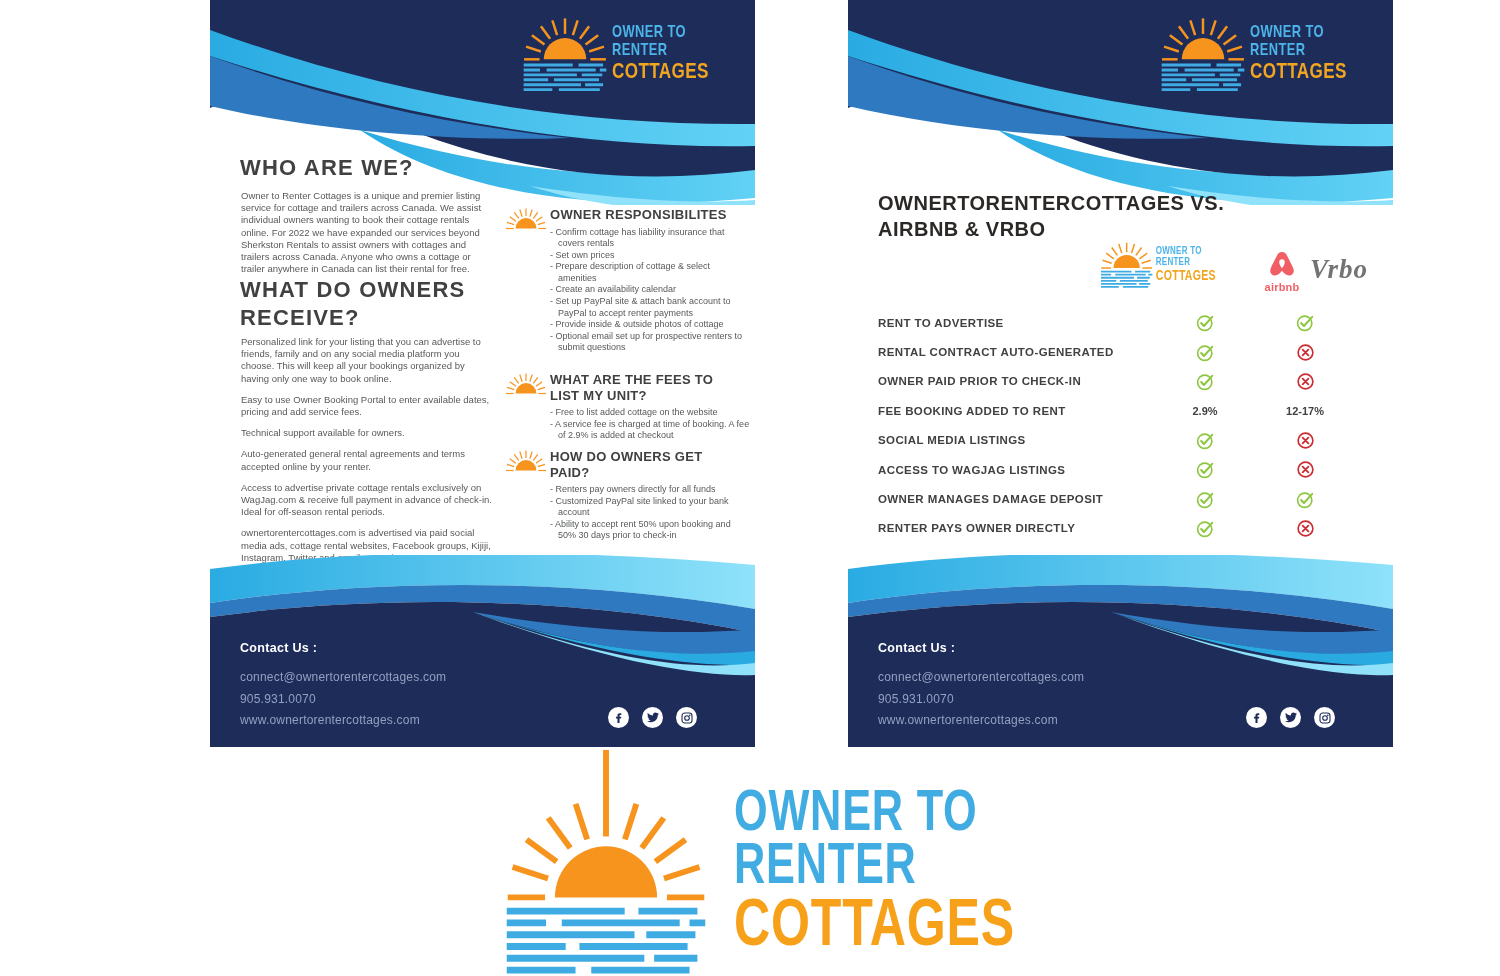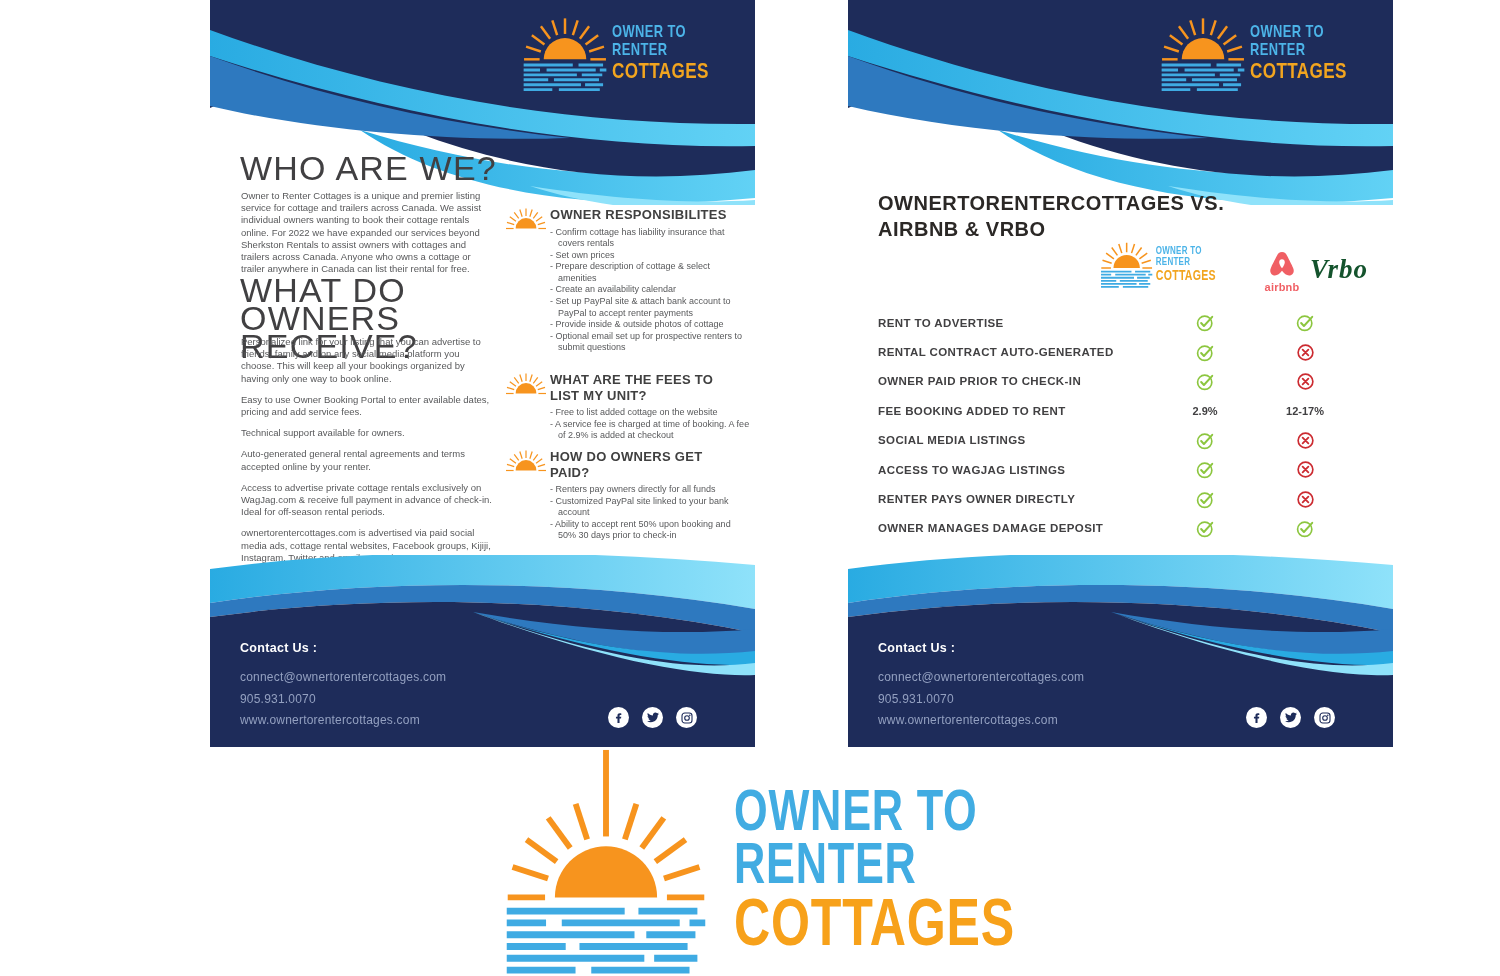--- a/index.html
+++ b/index.html
@@ -17,21 +17,21 @@
 
   
   .hdr-logo{position:absolute;left:312px;top:14px;width:210px;height:84px;display:flex;}
   .hdr-logo .sunbox{width:86px;height:80px;flex:0 0 auto;}
   .hdr-logo .ltext{margin-left:4px;padding-top:9px;}
   .cond{display:inline-block;transform:scaleX(.76);transform-origin:0 50%;white-space:nowrap;}
   .logo-l1,.logo-l2{color:#4cb4e8;font-weight:600;font-size:17px;line-height:17px;letter-spacing:.5px;}
   .logo-l3{color:#f2a51f;font-weight:700;font-size:22.5px;line-height:24px;letter-spacing:.5px;}
 
   
-  .h1{position:absolute;left:30px;color:#414042;font-weight:400;font-size:34px;letter-spacing:1.2px;line-height:28px;}
+  .h1{position:absolute;left:30px;color:#414042;font-weight:700;font-size:22px;letter-spacing:1.2px;line-height:28px;}
   .who-h{top:154px;}
   .recv-h{top:276px;width:270px;}
   .bodytext{position:absolute;color:#58595b;font-size:9.5px;line-height:12.2px;}
   .who-b{left:31px;top:190px;width:248px;}
   .recv-ps{left:31px;top:336px;width:252px;}
   .body-p{margin:0 0 9px 0;}
   .rcol-sec{position:absolute;left:295px;width:245px;padding-left:45px;box-sizing:border-box;}
   .sec-0{top:207px;}
   .sec-1{top:372px;}
   .sec-2{top:449px;}
@@ -39,21 +39,21 @@
   .sec-h{color:#404040;font-weight:700;font-size:13px;line-height:15.5px;letter-spacing:.3px;width:185px;margin-bottom:4px;}
   .li{color:#58595b;font-size:9px;line-height:11.6px;padding-left:8px;text-indent:-8px;}
   .li::before{content:"- ";}
 
   
   .vs-h{position:absolute;left:30px;top:190px;color:#2b2826;font-weight:700;font-size:20px;line-height:26px;letter-spacing:.5px;}
   .logo-sm-wrap{position:absolute;left:252px;top:240px;width:140px;height:64px;}
   .logo-sm{transform:scale(.62);transform-origin:0 0;}
   .airbnb{position:absolute;left:408px;top:250px;width:52px;text-align:center;color:#f05f64;}
   .airbnb .word{font-size:11px;font-weight:700;letter-spacing:.2px;margin-top:-1px;}
-  .vrbo{position:absolute;left:462px;top:254px;color:#14532d;font-family:"Liberation Serif",serif;font-style:italic;font-weight:700;font-size:27px;letter-spacing:1px;}
+  .vrbo{position:absolute;left:462px;top:254px;color:#737373;font-family:"Liberation Serif",serif;font-style:italic;font-weight:700;font-size:27px;letter-spacing:1px;}
   .comp-table{position:absolute;left:30px;top:308px;width:492px;}
   .comp-row{display:flex;align-items:center;height:29.4px;}
   .comp-label{width:277px;color:#414042;font-weight:600;font-size:11.5px;letter-spacing:.4px;}
   .comp-cell{width:100px;display:flex;justify-content:center;align-items:center;}
   .fee-text{color:#414042;font-weight:600;font-size:11px;}
 
   
   .contact-label{position:absolute;left:30px;top:641px;color:#ffffff;font-weight:700;font-size:12.5px;letter-spacing:.3px;}
   .contact-line{position:absolute;left:30px;color:#93a0c0;font-size:12px;letter-spacing:.2px;text-align:right;}
   .c-email{top:670px;}
@@ -398,46 +398,46 @@
           </svg>
         </span>
         <span class="comp-cell">
           <svg width="19" height="19" viewBox="0 0 24 24">
             <circle cx="12" cy="12" r="9.3" fill="none" stroke="#cc2b31" stroke-width="2.1"></circle>
             <path d="M8.4 8.4 L15.6 15.6 M15.6 8.4 L8.4 15.6" stroke="#cc2b31" stroke-width="2.3" stroke-linecap="round"></path>
           </svg>
         </span>
       </div>
       <div class="comp-row">
+        <span class="comp-label">OWNER MANAGES DAMAGE DEPOSIT</span>
+        <span class="comp-cell">
+          <svg width="19" height="19" viewBox="0 0 24 24">
+            <circle cx="11" cy="13" r="9" fill="none" stroke="#8cc63f" stroke-width="2.1"></circle>
+            <path d="M6.5 12.6 L10 16.4 L20.5 4.8" fill="none" stroke="#8cc63f" stroke-width="2.5" stroke-linecap="round" stroke-linejoin="round"></path>
+          </svg>
+        </span>
+        <span class="comp-cell">
+          <svg width="19" height="19" viewBox="0 0 24 24">
+            <circle cx="11" cy="13" r="9" fill="none" stroke="#8cc63f" stroke-width="2.1"></circle>
+            <path d="M6.5 12.6 L10 16.4 L20.5 4.8" fill="none" stroke="#8cc63f" stroke-width="2.5" stroke-linecap="round" stroke-linejoin="round"></path>
+          </svg>
+        </span>
+      </div>
+      <div class="comp-row">
         <span class="comp-label">RENTER PAYS OWNER DIRECTLY</span>
         <span class="comp-cell">
           <svg width="19" height="19" viewBox="0 0 24 24">
             <circle cx="11" cy="13" r="9" fill="none" stroke="#8cc63f" stroke-width="2.1"></circle>
             <path d="M6.5 12.6 L10 16.4 L20.5 4.8" fill="none" stroke="#8cc63f" stroke-width="2.5" stroke-linecap="round" stroke-linejoin="round"></path>
           </svg>
         </span>
         <span class="comp-cell">
           <svg width="19" height="19" viewBox="0 0 24 24">
             <circle cx="12" cy="12" r="9.3" fill="none" stroke="#cc2b31" stroke-width="2.1"></circle>
             <path d="M8.4 8.4 L15.6 15.6 M15.6 8.4 L8.4 15.6" stroke="#cc2b31" stroke-width="2.3" stroke-linecap="round"></path>
-          </svg>
-        </span>
-      </div>
-      <div class="comp-row">
-        <span class="comp-label">OWNER MANAGES DAMAGE DEPOSIT</span>
-        <span class="comp-cell">
-          <svg width="19" height="19" viewBox="0 0 24 24">
-            <circle cx="11" cy="13" r="9" fill="none" stroke="#8cc63f" stroke-width="2.1"></circle>
-            <path d="M6.5 12.6 L10 16.4 L20.5 4.8" fill="none" stroke="#8cc63f" stroke-width="2.5" stroke-linecap="round" stroke-linejoin="round"></path>
-          </svg>
-        </span>
-        <span class="comp-cell">
-          <svg width="19" height="19" viewBox="0 0 24 24">
-            <circle cx="11" cy="13" r="9" fill="none" stroke="#8cc63f" stroke-width="2.1"></circle>
-            <path d="M6.5 12.6 L10 16.4 L20.5 4.8" fill="none" stroke="#8cc63f" stroke-width="2.5" stroke-linecap="round" stroke-linejoin="round"></path>
           </svg>
         </span>
       </div>
     </div>
 
   <svg class="art footer-art" viewBox="0 0 545 192" preserveAspectRatio="none">
     <path d="M0,14 C160,-8 360,-6 545,10 L545,54 C360,22 160,24 0,48 Z" fill="url(#cygB)"></path>
     <path d="M0,48 C160,24 360,22 545,54 L545,78 C360,40 160,40 0,62 Z" fill="#2e79bf"></path>
     <path d="M0,62 C160,40 360,40 545,78 L545,192 L0,192 Z" fill="#1e2c5a"></path>
     <path d="M263,57 C380,95 470,105 545,100 L545,74 C460,82 360,74 263,57 Z" fill="#2e79bf"></path>

